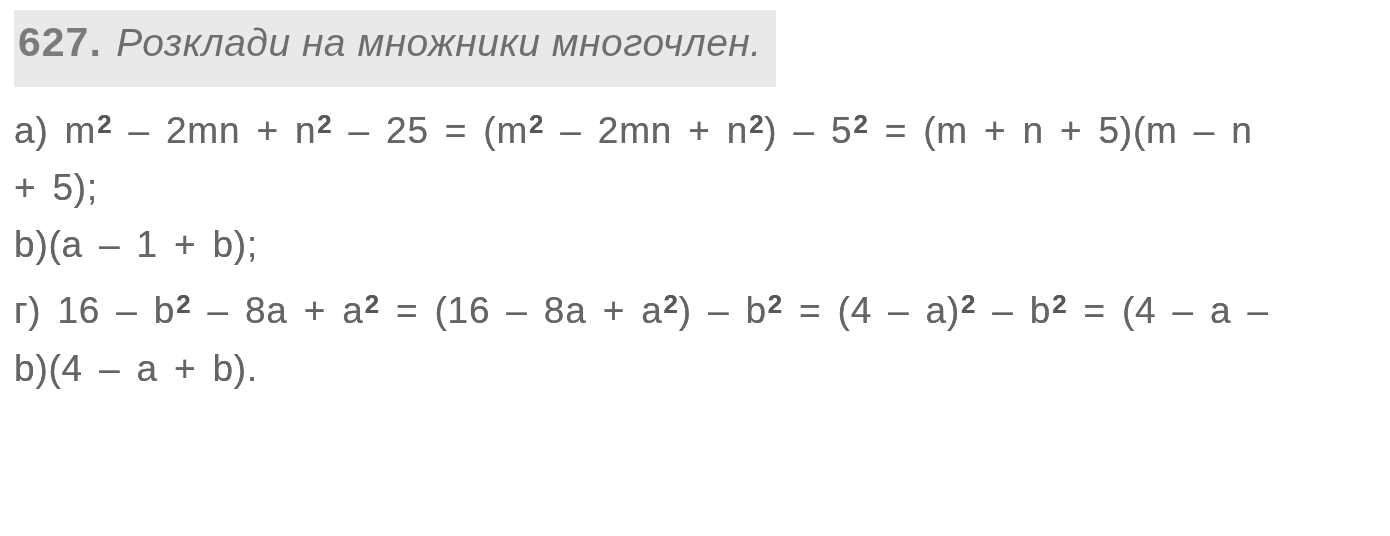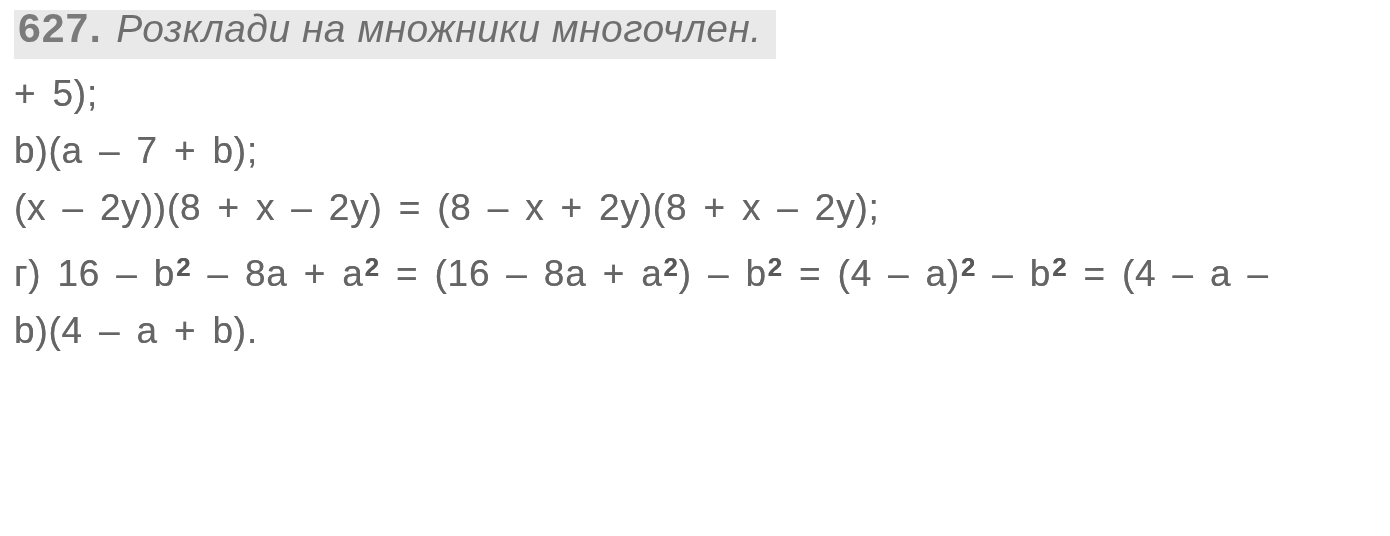--- a/index.html
+++ b/index.html
@@ -20,21 +20,21 @@
     width: 1376px;
   }
   .title-line {
     white-space: nowrap;
     margin-bottom: 6px;
   }
   .title-highlight {
     display: inline-block;
     background: #e9e9e9;
     padding: 4px 14px 8px 4px;
-    line-height: 28px;
+    line-height: 56px;
   }
   .problem-number {
     font-weight: 700;
     font-size: 41px;
     color: #7b7b7b;
     letter-spacing: 1px;
   }
   .problem-title {
     font-style: italic;
     font-size: 39px;
@@ -70,20 +70,20 @@
 <div class="page">
 
   <div class="title-line">
     <span class="title-highlight">
       <span class="problem-number">627.</span>
       <span class="problem-title">Розклади на множники многочлен.</span>
     </span>
   </div>
 
   <div class="math-block">
+    <div class="math-line">а) m<sup>2</sup> – 2mn + n<sup>2</sup> – 25 = (m<sup>2</sup> – 2mn + n<sup>2</sup>) – 5<sup>2</sup> = (m + n + 5)(m – n</div>
     <div class="math-line">+ 5);</div>
-    <div class="math-line">b)(a – 7 + b);</div>
-    <div class="math-line">(x – 2y))(8 + x – 2y) = (8 – x + 2y)(8 + x – 2y);</div>
+    <div class="math-line">b)(a – 1 + b);</div>
     <div class="math-line">г) 16 – b<sup>2</sup> – 8a + a<sup>2</sup> = (16 – 8a + a<sup>2</sup>) – b<sup>2</sup> = (4 – a)<sup>2</sup> – b<sup>2</sup> = (4 – a –</div>
     <div class="math-line">b)(4 – a + b).</div>
   </div>
 
 </div>
 
 </body></html>

